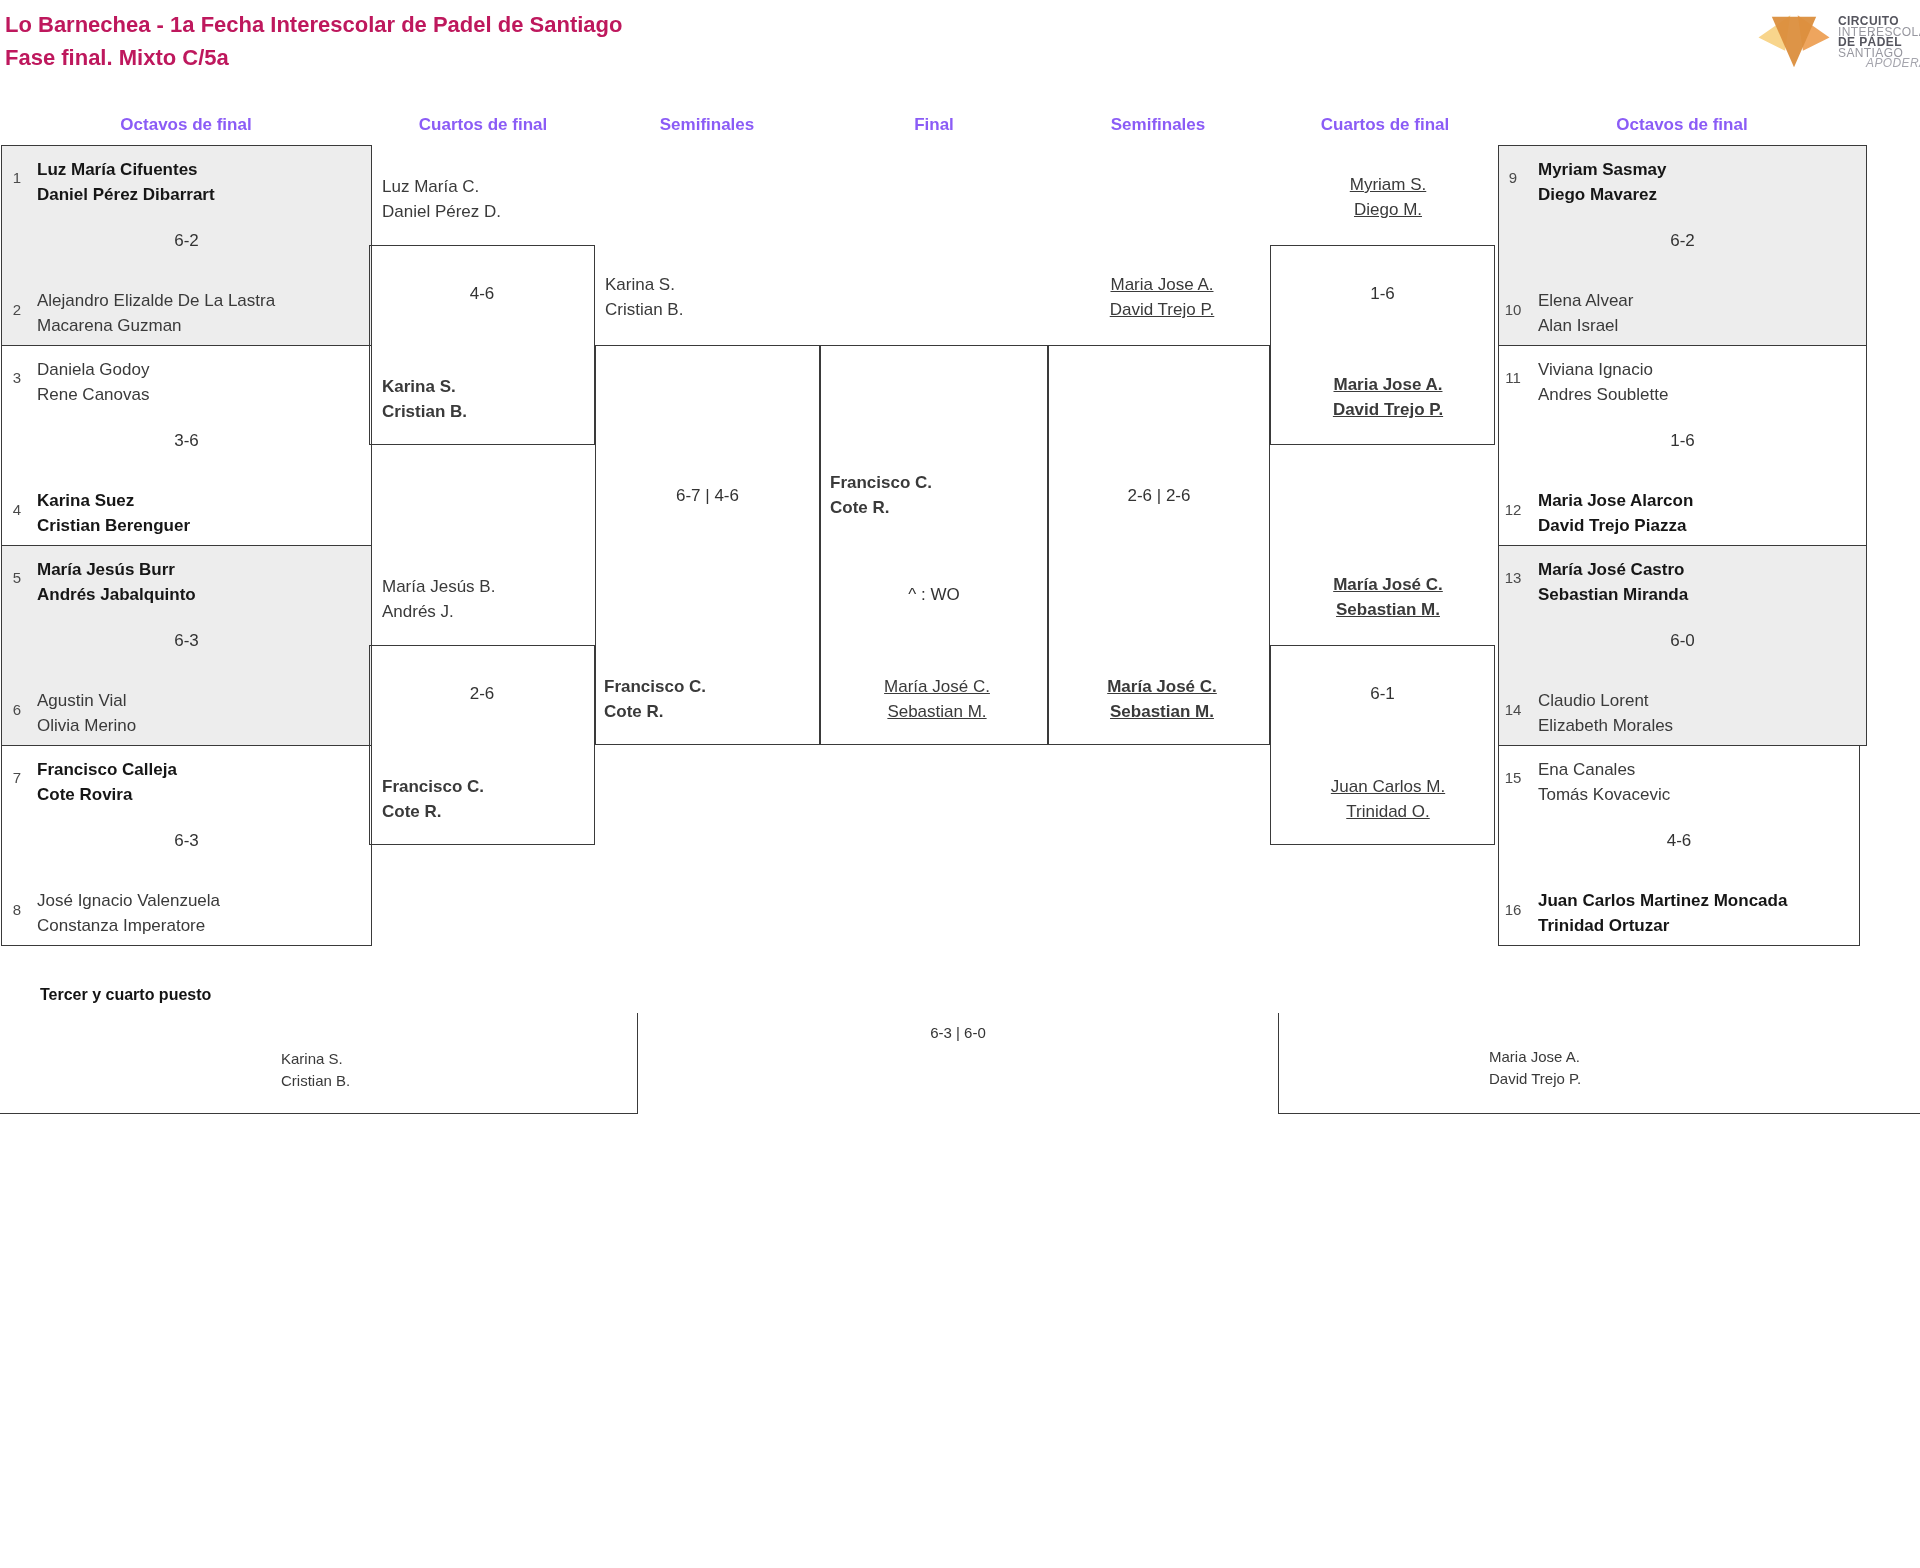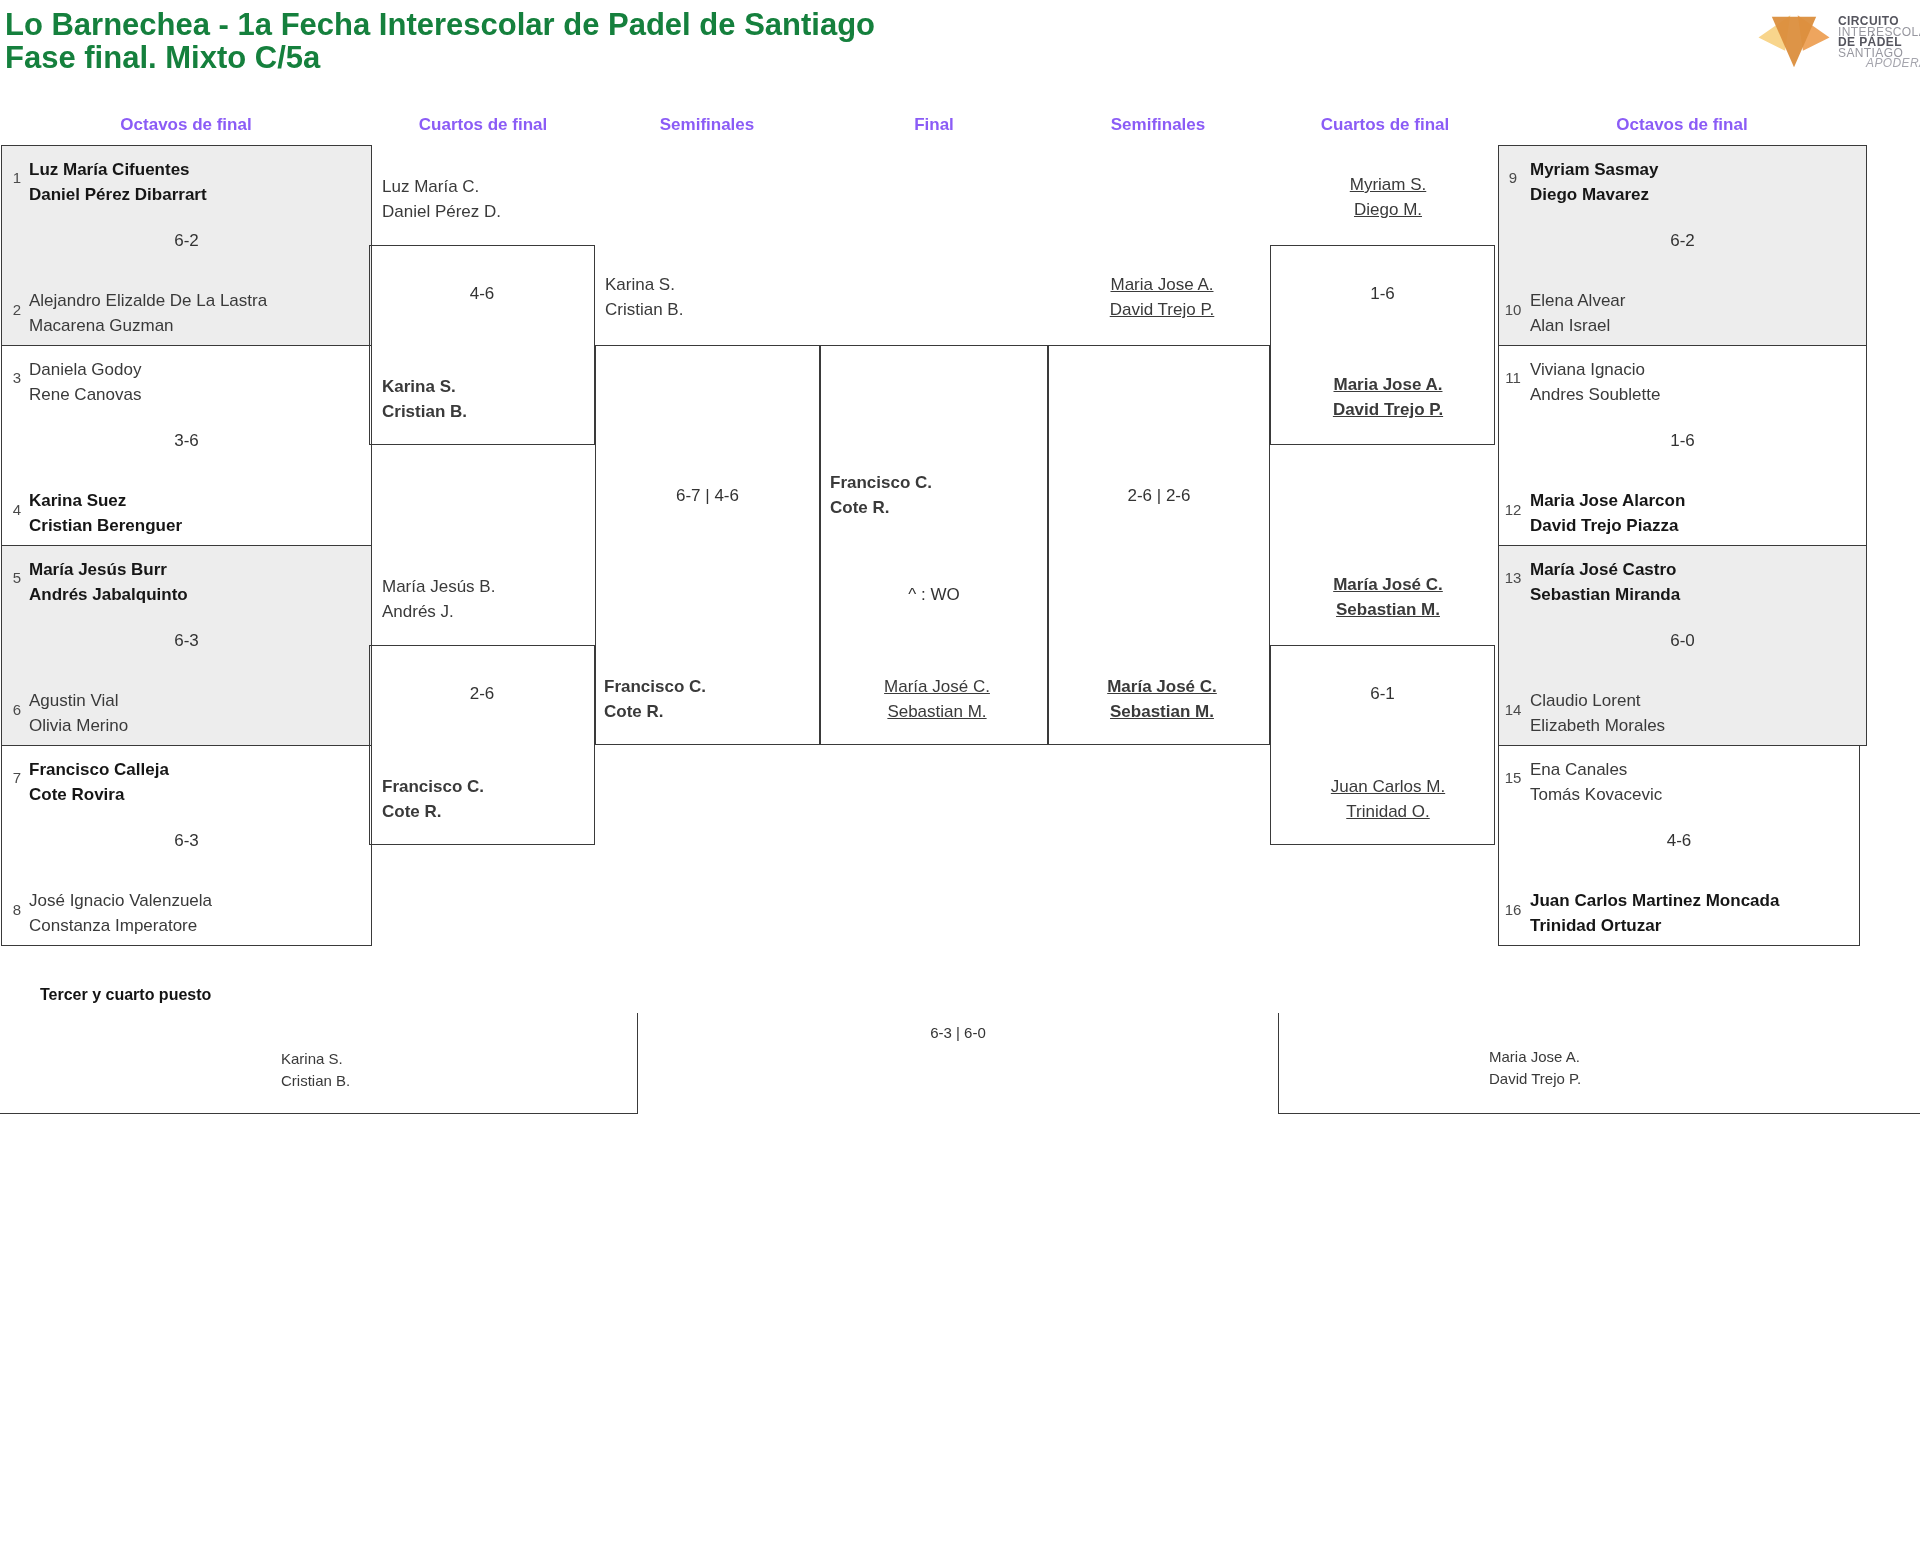--- a/index.html
+++ b/index.html
@@ -1,26 +1,26 @@
 <!DOCTYPE html>
 <html><head>
 <meta charset="utf-8">
 <style>
   html,body{margin:0;padding:0;}
   body{
     width:1920px;height:1568px;position:relative;background:#ffffff;
     font-family:"Liberation Sans", sans-serif;overflow:hidden;
     -webkit-font-smoothing:antialiased;
   }
-  .title{position:absolute;left:5px;top:8px;font-size:31px;line-height:33px;font-weight:bold;color:#15803d;white-space:nowrap;}
+  .title{position:absolute;left:5px;top:8px;font-size:22px;line-height:33px;font-weight:bold;color:#be185d;white-space:nowrap;}
   .hdr{position:absolute;top:115px;transform:translateX(-50%);font-size:17px;font-weight:700;color:#8b5cf6;white-space:nowrap;}
   .oct{position:absolute;width:371px;height:201px;border:1px solid #3a3a3a;box-sizing:border-box;background:#ffffff;}
   .oct.gray{background:#ededed;}
   .oct .seed{position:absolute;width:24px;text-align:center;font-size:15px;color:#4a4a4a;}
-  .nm{font-size:17px;line-height:25px;color:#3a3a3a;white-space:nowrap;}
+  .nm{font-size:17px;line-height:25px;color:#3a3a3a;white-space:nowrap;margin-left:8px;}
   .oct .nm{position:absolute;left:27px;}
   .oct.r .nm{left:31px;}
   .b{font-weight:bold;color:#161616;}
   .oct .sc{position:absolute;left:0;width:100%;top:85px;text-align:center;font-size:17px;color:#333333;}
   .rect{position:absolute;border:1px solid #3a3a3a;box-sizing:border-box;}
   .lbl{position:absolute;font-size:17px;line-height:25px;color:#3a3a3a;white-space:nowrap;}
   .lbl.ra{width:200px;text-align:center;text-decoration:underline;}
   .scr{position:absolute;text-align:center;font-size:17px;color:#333333;}
   .tp-title{position:absolute;left:2px;top:986px;font-size:16px;font-weight:bold;color:#141414;margin-left:38px;}
   .tp-box-l{position:absolute;left:-1px;top:1013px;width:639px;height:101px;border-right:1px solid #3a3a3a;border-bottom:1px solid #3a3a3a;box-sizing:border-box;}

